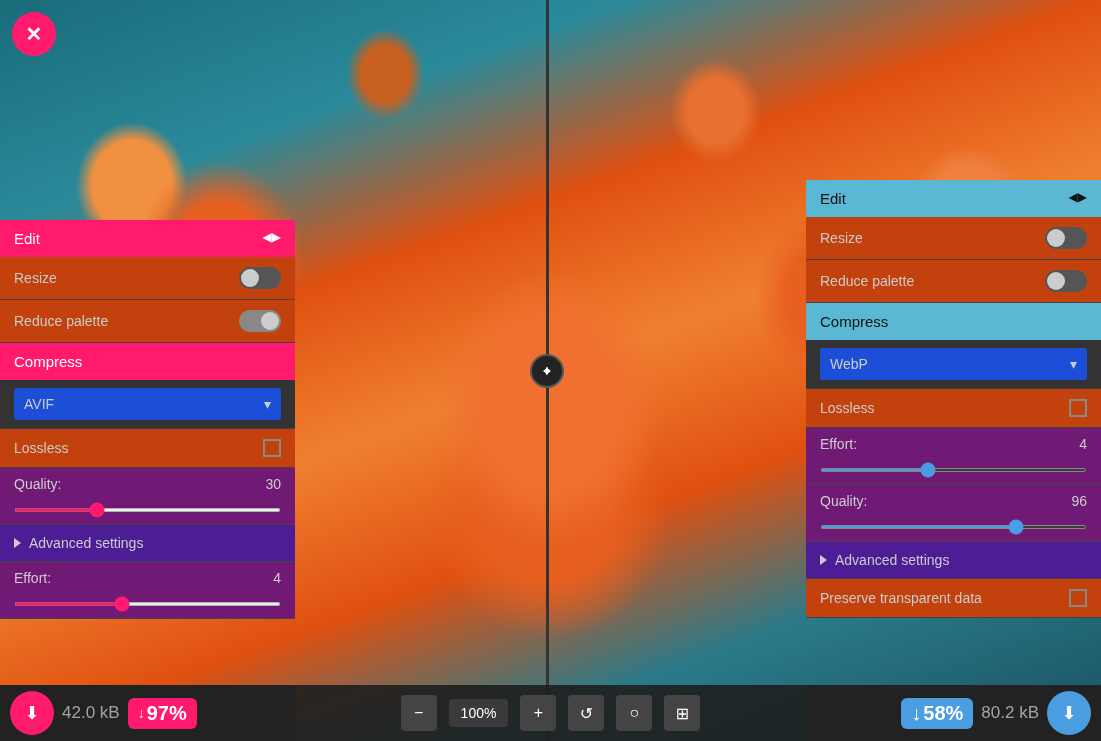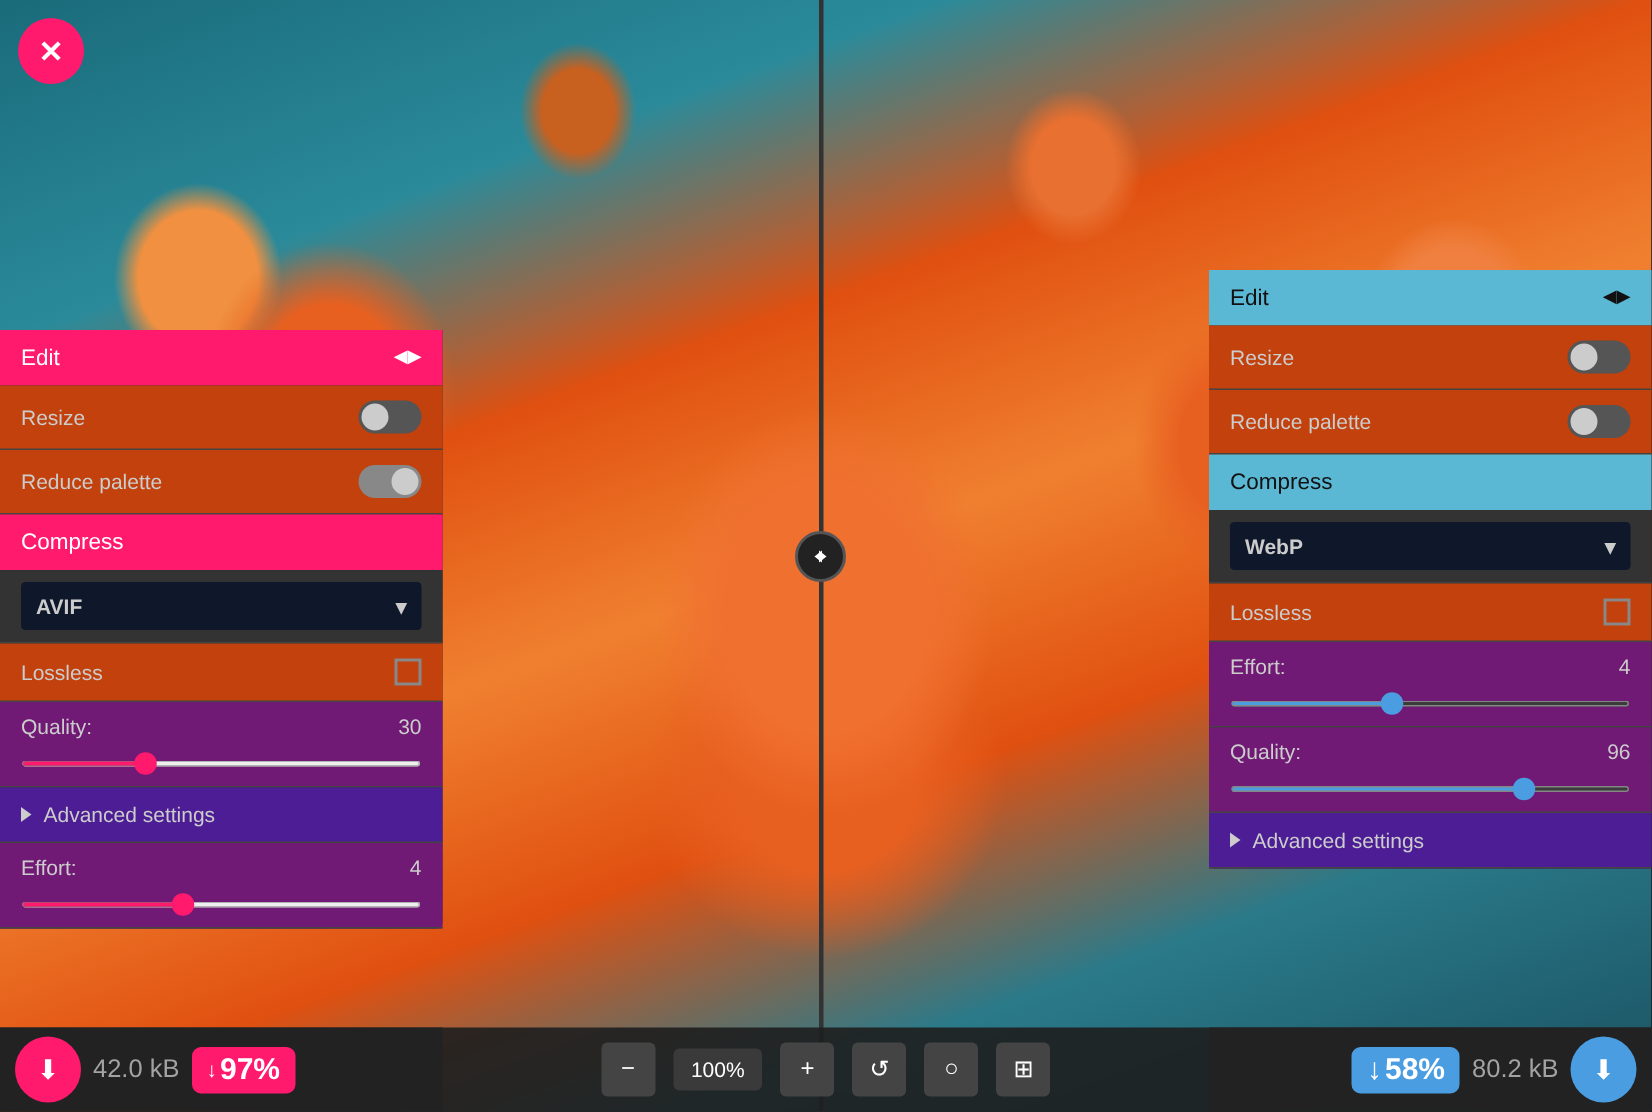--- a/index.html
+++ b/index.html
@@ -168,31 +168,30 @@
 
     
     .select-row {
       padding: 8px 14px;
       background: #333;
       border-bottom: 1px solid #444;
     }
 
     .select-box {
       width: 100%;
-      background: #0f172a;
+      background: #1d4ed8;
       border: none;
       color: #ccc;
       padding: 8px 10px;
       font-size: 14px;
       border-radius: 3px;
       cursor: pointer;
       display: flex;
       align-items: center;
       justify-content: space-between;
-      font-weight: bold;
     }
 
     
     .slider-row {
       padding: 8px 14px;
       background: #701a75;
       border-bottom: 1px solid #444;
     }
 
     .slider-label {
@@ -518,20 +517,24 @@
       <span>96</span>
     </div>
     <input type="range" min="0" max="100" value="75" style="accent-color: rgb(74, 157, 224);">
   </div>
 
   <div class="advanced-row">
     <div class="chevron-right"></div>
     <span>Advanced settings</span>
   </div>
 
+  <div class="panel-row">
+    <span>Preserve transparent data</span>
+    <div class="checkbox"></div>
+  </div>
 
 </div>
 
 <div class="bottom-toolbar">
   <button class="toolbar-btn">
     <span>−</span>
   </button>
   <div class="toolbar-zoom">
     <span>100</span><span>%</span>
   </div>

